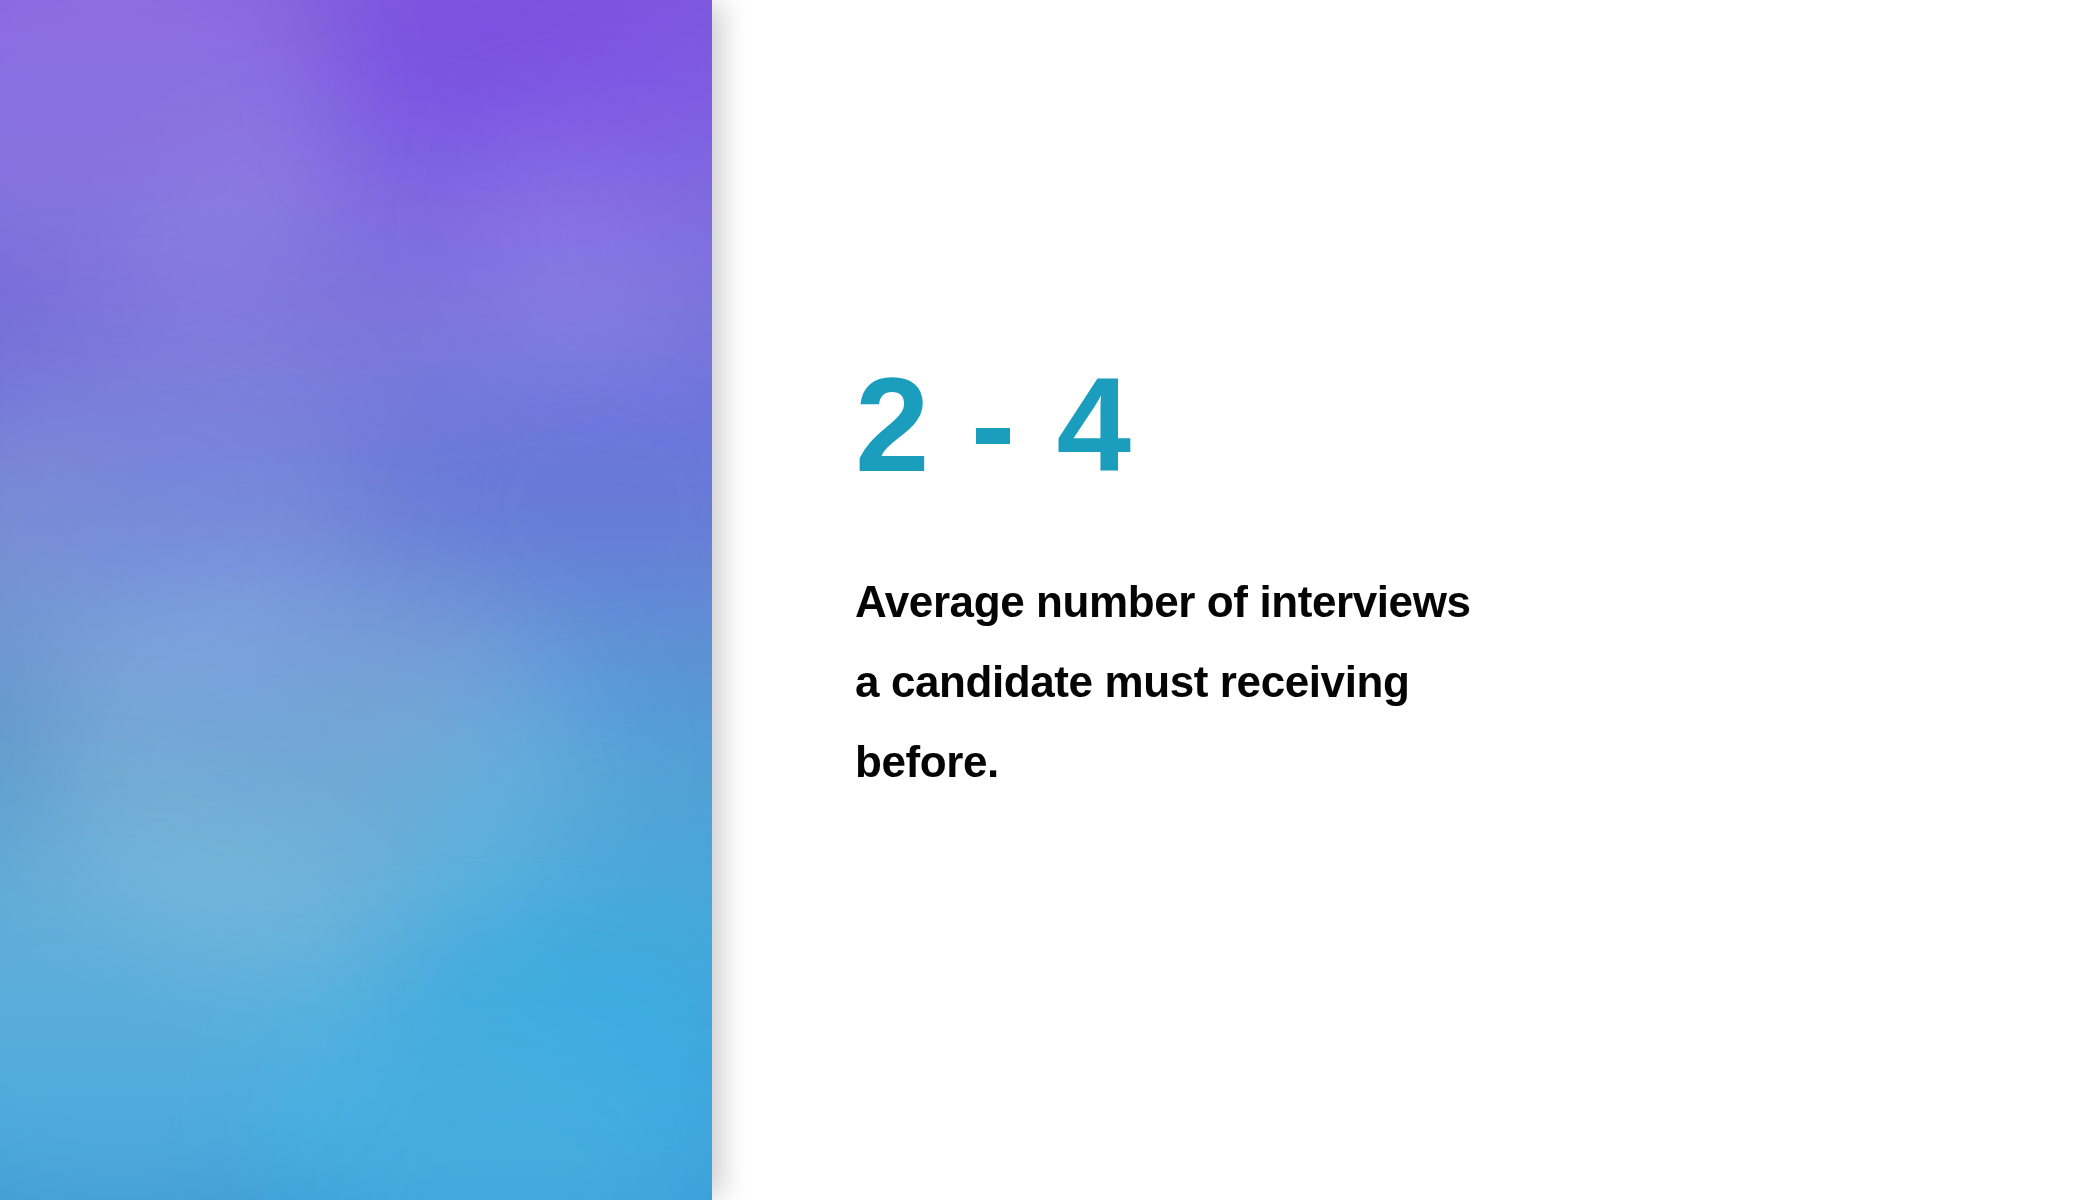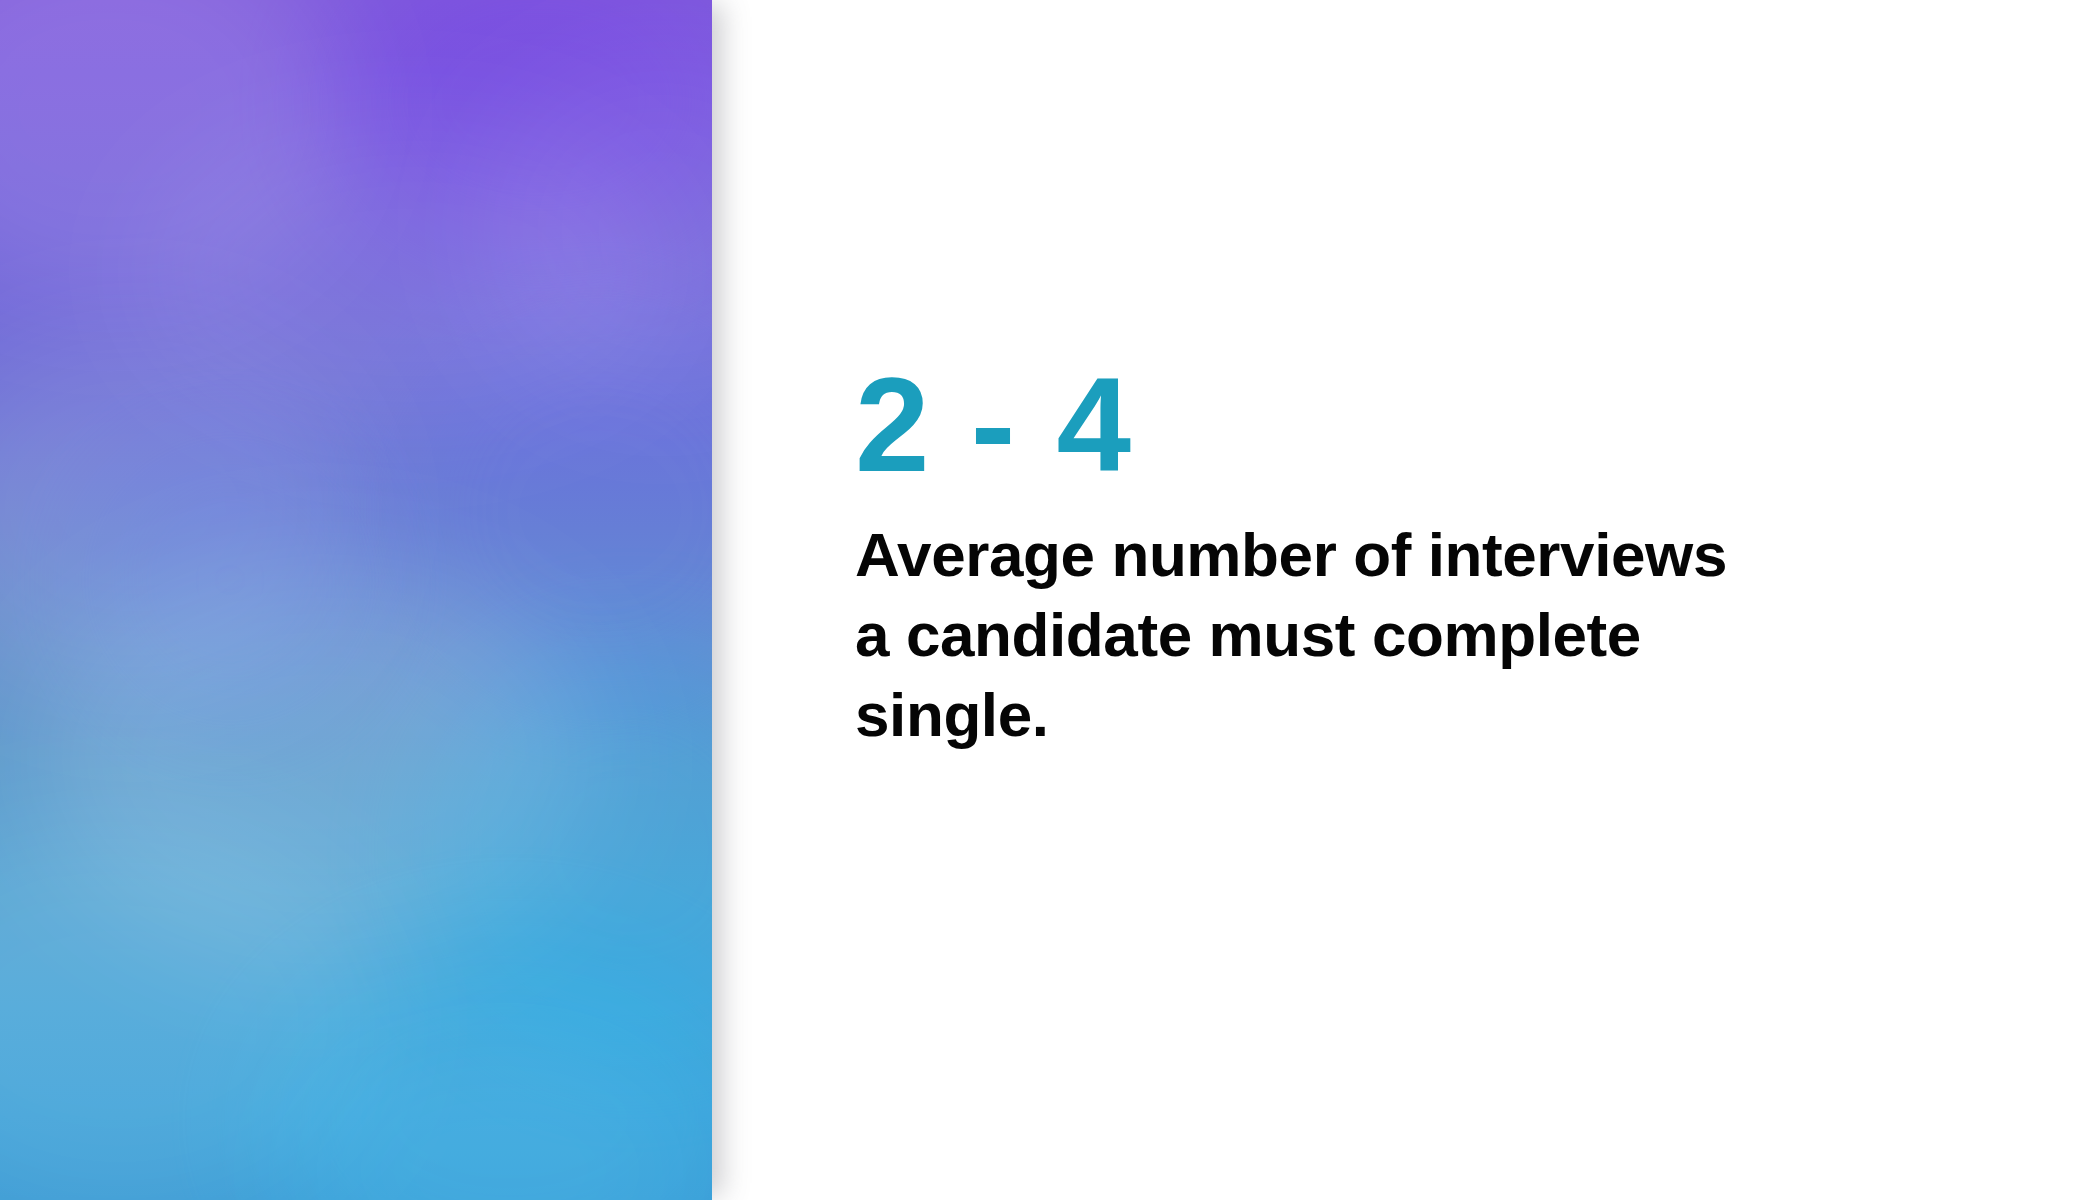--- a/index.html
+++ b/index.html
@@ -92,23 +92,23 @@
     font-weight: 700;
     letter-spacing: 2px;
     line-height: 1;
     color: #1b9ebd;
     white-space: nowrap;
   }
 
   #stat-description {
     position: absolute;
     left: 143px;
-    top: 515px;
+    top: 562px;
     width: 1080px;
-    font-size: 62px;
+    font-size: 44px;
     font-weight: 700;
     line-height: 80px;
     letter-spacing: -0.4px;
     color: #050505;
   }
   #stat-description .line { display: block; white-space: nowrap; }
 
   
   #brand-logo {
     position: absolute;
@@ -198,19 +198,19 @@
     <div class="blob b11"></div>
     <div class="blob b12"></div>
   </div>
 
   <div id="content-panel">
 
     <div id="stat-value">2 - 4</div>
 
     <div id="stat-description">
       <span class="line">Average number of interviews</span>
-      <span class="line">a candidate must complete</span>
-      <span class="line">single.</span>
+      <span class="line">a candidate must receiving</span>
+      <span class="line">before.</span>
     </div>
 
 
   </div>
 </div>
 
 </body></html>

